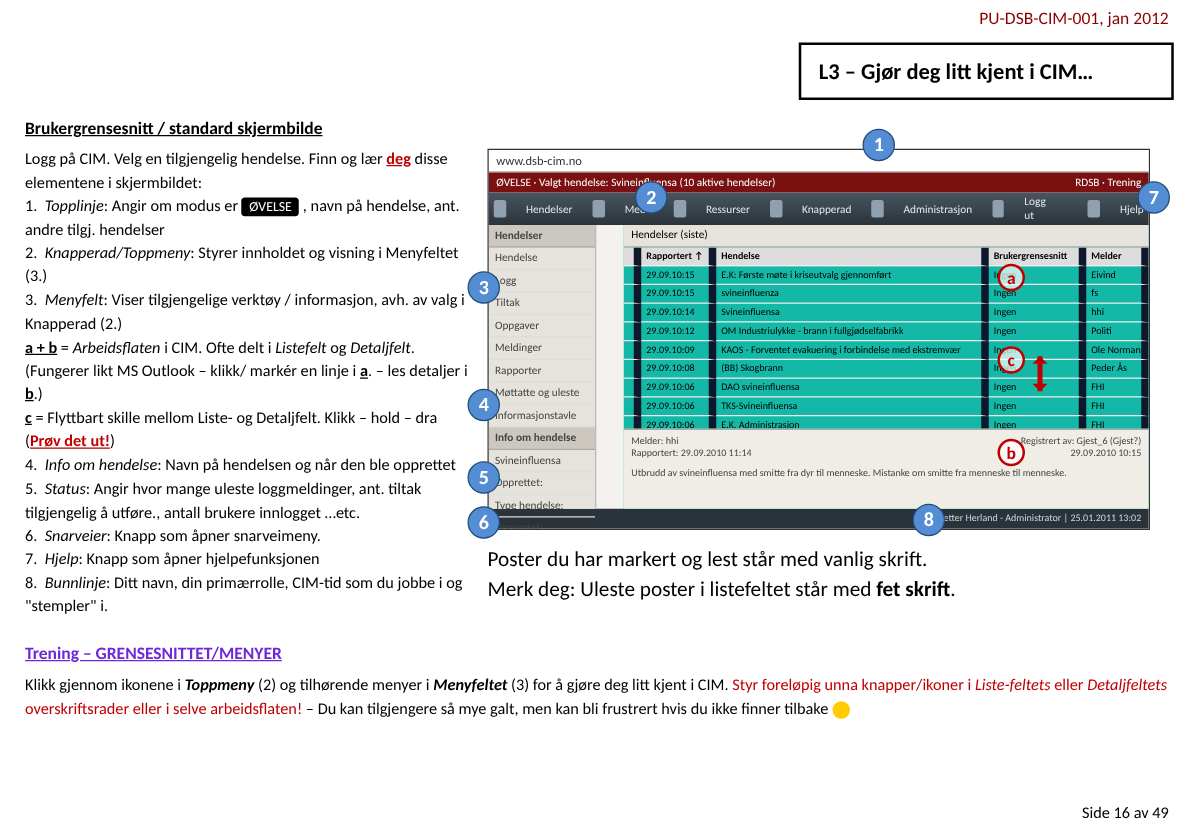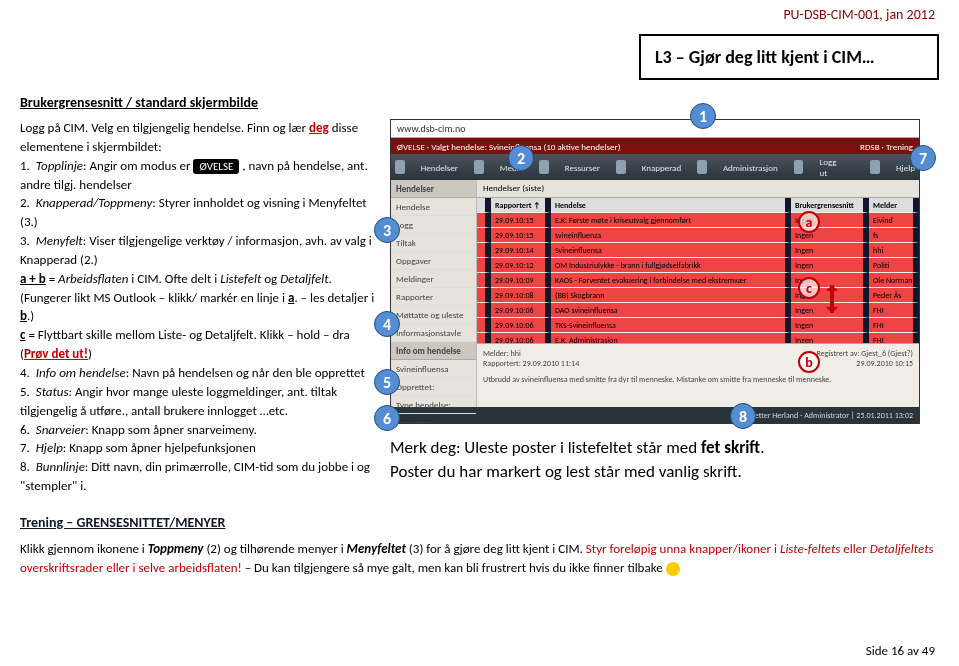--- a/index.html
+++ b/index.html
@@ -23,39 +23,39 @@
   .screenshot { width: 530px; height: 305px; border: 1px solid #333; background: #f4f2ee; position: relative; overflow: hidden; font-size: 9px; }
   .ss-url { height: 18px; background: #fff; border-bottom: 1px solid #aaa; padding: 2px 6px; font-size: 10px; color: #333; }
   .ss-bar1 { height: 16px; background: #7a1010; color: #fff; display: flex; align-items: center; padding: 0 6px; font-size: 9px; }
   .ss-bar1 .spacer { flex: 1; }
   .ss-menu { height: 26px; background: linear-gradient(#4a5560,#2b333a); display: flex; align-items: center; padding: 0 4px; gap: 16px; color: #dfe6ec; font-size: 9px; }
   .ss-menu .mico { width: 14px; height: 14px; background: #8fa0af; border-radius: 2px; }
   .ss-body { display: flex; height: calc(100% - 76px); }
   .ss-side { width: 86px; background: #e6e3dc; border-right: 1px solid #bbb; font-size: 9px; }
   .ss-side .sh { background: #ccc8bf; padding: 3px 5px; font-weight: bold; font-size: 9px; border-bottom:1px solid #aaa;}
   .ss-side div { padding: 3px 5px; border-bottom: 1px solid #ddd; color:#444;}
-  .ss-main { flex: 1; background: #ef4444; display: flex; flex-direction: column; }
+  .ss-main { flex: 1; background: #14b8a6; display: flex; flex-direction: column; margin-left: 22px; }
   .ss-tabs { height: 18px; background: #e6e3dc; border-bottom: 1px solid #aaa; padding: 2px 6px; font-size: 9px; }
   .ss-table { flex: 1; overflow: hidden; }
   .ss-th { display: flex; background: #ddd; font-size: 8px; font-weight: bold; }
   .ss-th div, .ss-tr div { padding: 2px 4px; border-right: 6px solid #0f172a; border-bottom: 1px solid #eee; overflow: hidden; white-space: nowrap; }
   .c1 { width: 14px; } .c2 { width: 60px; } .c3 { flex: 1; } .c4 { width: 78px; } .c5 { width: 50px; }
   .ss-tr { display: flex; font-size: 8px; }
   .ss-detail { height: 64px; background: #f0ede6; border-top: 1px solid #aaa; padding: 4px 6px; font-size: 8px; color:#444;}
   .ss-foot { height: 16px; background: #2b333a; color: #cfd6dc; font-size: 8px; display:flex; align-items:center; justify-content:flex-end; padding:0 6px;}
   .circle { position: absolute; width: 26px; height: 26px; border-radius: 50%; background: #548dd4; color: #fff; font-weight: bold; font-size: 16px; display: flex; align-items: center; justify-content: center; border: 1px solid #1f4e79; z-index: 10; }
   .rcircle { position: absolute; width: 22px; height: 22px; border-radius: 50%; border: 2px solid #c00000; color: #c00000; font-weight: bold; font-size: 14px; display: flex; align-items: center; justify-content: center; background: rgba(255,255,255,0.7); z-index: 10; }
   .red-arrow { position: absolute; z-index:9; }
   .red-arrow::before, .red-arrow::after { content:''; position:absolute; }
   .arrow-v { width: 4px; background:#c00000; }
   .arrow-v::before { top:-6px; left:-4px; border:6px solid transparent; border-bottom-color:#c00000;}
   .arrow-v::after { bottom:-6px; left:-4px; border:6px solid transparent; border-top-color:#c00000;}
   .note { font-size: 17px; margin-top: 12px; line-height:1.4; }
   .note b { font-weight: bold; }
-  .train-head { text-decoration: underline; font-weight: bold; color: #0f172a; font-size: 14px; margin: 18px 0 8px 0; }
+  .train-head { text-decoration: underline; font-weight: bold; color: #6d28d9; font-size: 14px; margin: 18px 0 8px 0; }
   .train-body { font-size: 13px; line-height: 1.5; }
   .train-body .r { color: #c00000; }
   .foot-page { position: absolute; bottom: 8px; right: 24px; font-size: 13px; }
   .smiley { display:inline-block; width:14px; height:14px; background:#ffcc00; border-radius:50%; position:relative; vertical-align:middle;}
 </style>
 </head>
 <body>
 
 <div class="header-id">PU-DSB-CIM-001, jan 2012</div>
 
@@ -215,22 +215,22 @@
 29.09.2010 10:15</div>
             </div>
             <div style="margin-top:6px;">Utbrudd av svineinfluensa med smitte fra dyr til menneske. Mistanke om smitte fra menneske til menneske.</div>
           </div>
         </div>
       </div>
       <div class="ss-foot">Hans Petter Herland - Administrator | 25.01.2011 13:02</div>
     </div>
 
     <div class="note">
+      <div>Poster du har markert og lest står med vanlig skrift.</div>
       <div><span style="display:inline">Merk deg: Uleste poster i listefeltet står med <b>fet skrift</b>.</span></div>
-      <div>Poster du har markert og lest står med vanlig skrift.</div>
     </div>
   </div>
 </div>
 
 <div class="train-head">Trening – GRENSESNITTET/MENYER</div>
 <div class="train-body" id="train-html">Klikk gjennom ikonene i <b><i>Toppmeny</i></b> (2) og tilhørende menyer i <b><i>Menyfeltet</i></b> (3) for å gjøre deg litt kjent i CIM. <span class="r">Styr foreløpig unna knapper/ikoner i <i>Liste-feltets</i> eller <i>Detaljfeltets</i> overskriftsrader eller i selve arbeidsflaten!</span> – Du kan tilgjengere så mye galt, men kan bli frustrert hvis du ikke finner tilbake <span class="smiley"></span></div>
 
 <div class="foot-page">Side 16 av 49</div>
 
 </body></html>

